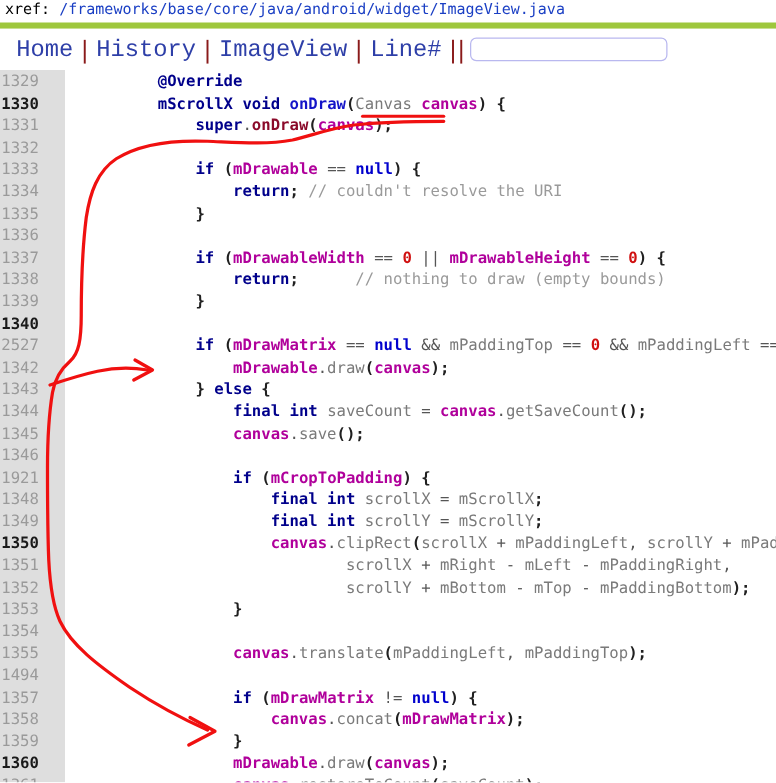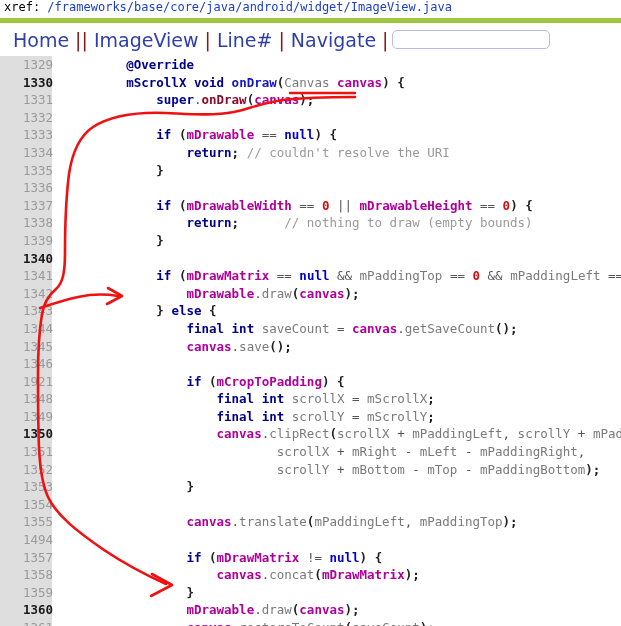--- a/index.html
+++ b/index.html
@@ -42,20 +42,21 @@
     font-family: "DejaVu Sans", sans-serif;
     font-size: 19px;
     white-space: nowrap;
     background: #ffffff;
   }
   .nav-link {
     color: #2e3fa8;
     text-decoration: none;
     padding: 0 6px;
     line-height: 20px;
+    font-family: Liberation Mono, monospace;
   }
   .nav-sep {
     color: #8a1a1a;
     font-size: 19px;
     line-height: 20px;
   }
   #search-input {
     margin-left: 4px;
     width: 158px;
     height: 19px;
@@ -88,21 +89,21 @@
     position: relative;
     z-index: 2;
     border-collapse: collapse;
     font-family: "DejaVu Sans Mono", monospace;
     font-size: 12.5px;
   }
   #code-table tr { height: 15.6px; }
   td.ln {
     width: 52px;
     min-width: 52px;
-    text-align: right;
+    text-align: left;
     padding-right: 7px;
     color: #9a9a9a;
     font-family: "DejaVu Sans Mono", monospace;
     font-size: 12.5px;
     vertical-align: top;
     user-select: none;
     line-height: 15.6px;
   }
   td.ln.decade { color: #1a1a1a; font-weight: bold; margin-left: 27px; }
   td.code {
@@ -141,26 +142,26 @@
 <div id="xref-bar">
   <span id="xref-label">xref:</span>
   <span id="xref-path">/frameworks/base/core/java/android/widget/ImageView.java</span>
 </div>
 
 <div id="green-rule"></div>
 
 <div id="navbar">
   <a class="nav-link" href="#">Home</a>
   <span class="nav-sep">|</span>
+  <a class="nav-link" href="#">History</a>
   <span class="nav-sep">|</span>
   <a class="nav-link" href="#">ImageView</a>
   <span class="nav-sep">|</span>
   <a class="nav-link" href="#">Line#</a>
   <span class="nav-sep">|</span>
-  <a class="nav-link" href="#">Navigate</a>
   <span class="nav-sep">|</span>
   <input id="search-input" type="text" placeholder="" style="">
 </div>
 
 <div id="code-viewport">
   <div id="gutter-bg"></div>
 
   <table id="code-table">
     <tbody id="code-body">
         <tr>
@@ -205,21 +206,21 @@
         </tr>
         <tr>
           <td class="ln">1339</td>
           <td class="code">            <span class="p">}</span></td>
         </tr>
         <tr>
           <td class="ln decade">1340</td>
           <td class="code">&nbsp;</td>
         </tr>
         <tr>
-          <td class="ln">1341</td>
+          <td class="ln">2527</td>
           <td class="code">            <span class="k">if</span> <span class="p">(</span><span class="m">mDrawMatrix</span> <span class="pl">==</span> <span class="kb">null</span> <span class="pl">&amp;&amp;</span> <span class="t">mPaddingTop</span> <span class="pl">==</span> <span class="n">0</span> <span class="pl">&amp;&amp;</span> <span class="t">mPaddingLeft</span> <span class="pl">==</span>  </td>
         </tr>
         <tr>
           <td class="ln">1342</td>
           <td class="code">                <span class="m">mDrawable</span><span class="pl">.</span><span class="t">draw</span><span class="p">(</span><span class="m">canvas</span><span class="p">);</span></td>
         </tr>
         <tr>
           <td class="ln">1343</td>
           <td class="code">            <span class="p">}</span> <span class="k">else</span> <span class="p">{</span></td>
         </tr>

